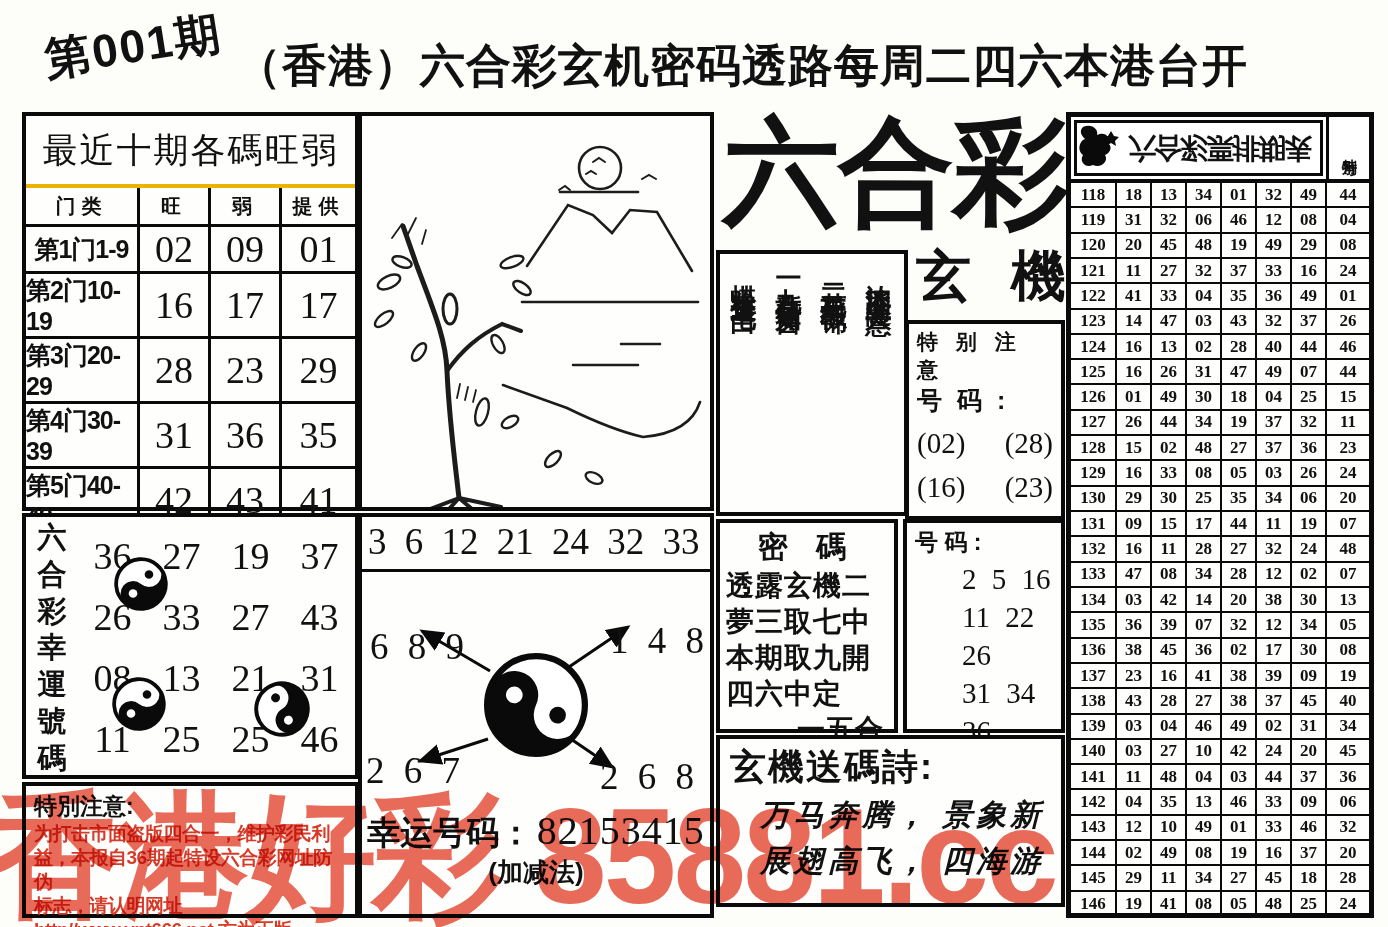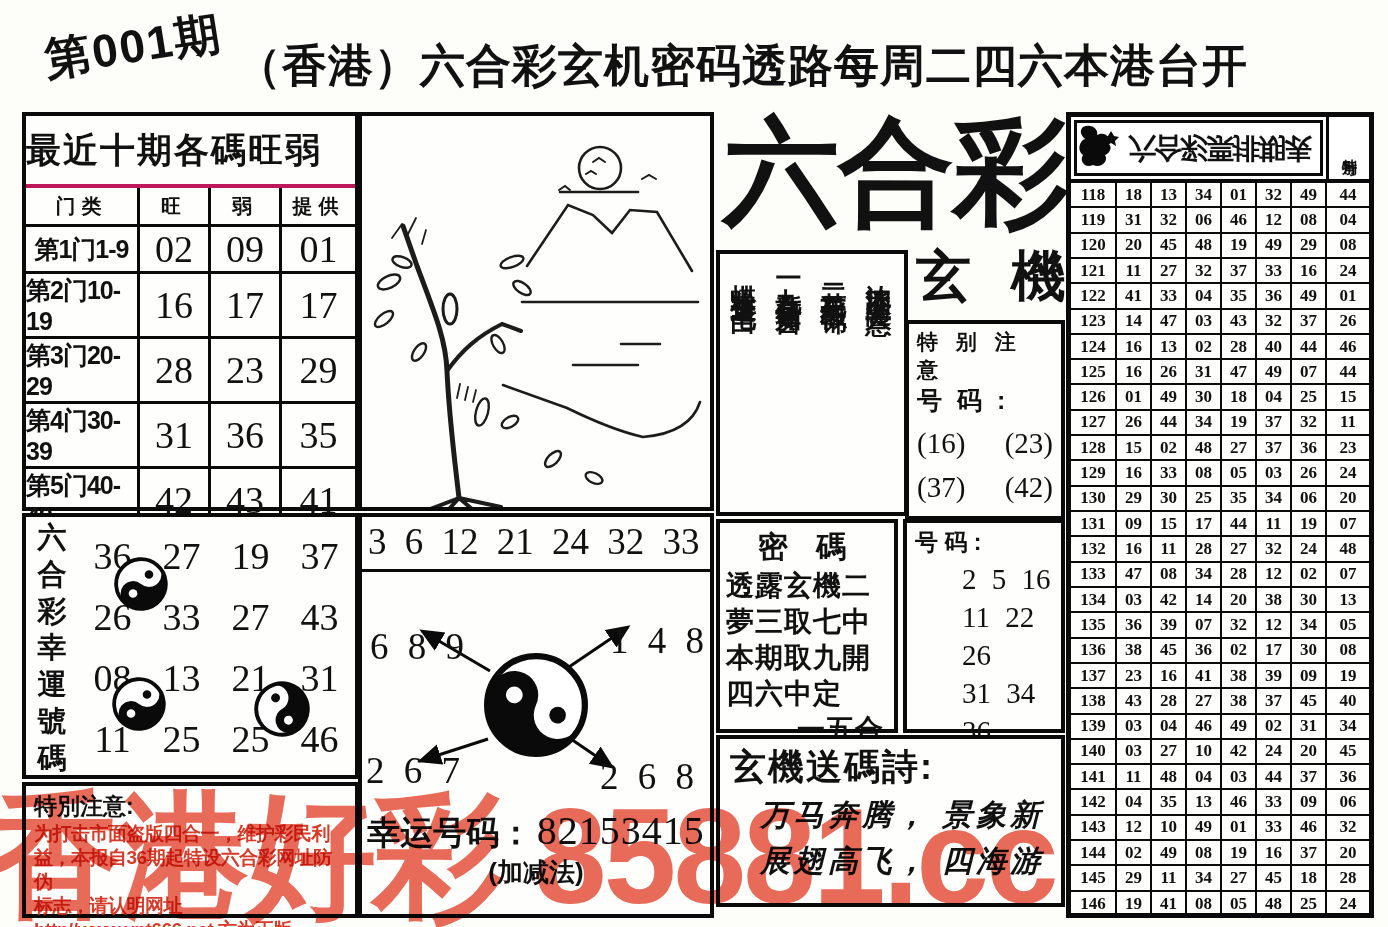--- a/index.html
+++ b/index.html
@@ -5,21 +5,21 @@
   html,body{margin:0;padding:0;background:#ffffff;}
   #page{position:relative;width:1388px;height:927px;background:#fdfdfa;overflow:hidden;
         font-family:"Liberation Sans","DejaVu Sans",sans-serif;color:#111;}
   .box{position:absolute;border:4px solid #0a0a0a;background:#fefefd;box-sizing:border-box;}
   .serif{font-family:"Liberation Serif","DejaVu Serif",serif;}
   
   #issue{position:absolute;left:44px;top:16px;font-size:46px;font-weight:900;transform:rotate(-9deg);letter-spacing:2px;}
   #headline{position:absolute;left:236px;top:36px;font-size:45px;font-weight:900;letter-spacing:1px;white-space:nowrap;}
   
   #hotcold{left:22px;top:112px;width:337px;height:399px;}
-  #hotcold .title{height:68px;line-height:68px;text-align:left;font-size:35px;font-weight:700;border-bottom:4px solid #be185d;letter-spacing:2px;}
+  #hotcold .title{height:68px;line-height:68px;text-align:center;font-size:35px;font-weight:400;border-bottom:4px solid #eab308;letter-spacing:2px;}
   #hc-head{display:grid;grid-template-columns:114px 71px 71px 1fr;height:36px;border-bottom:3px solid #0a0a0a;}
   #hc-head div{display:flex;align-items:center;justify-content:center;font-size:20px;font-weight:800;border-right:3px solid #0a0a0a;letter-spacing:6px;}
   #hc-head div:last-child{border-right:none;}
   #hc-body{height:calc(100% - 108px);display:grid;grid-template-rows:repeat(5,1fr);}
   .hc-row{display:grid;grid-template-columns:114px 71px 71px 1fr;border-bottom:3px solid #0a0a0a;}
   .hc-row:last-child{border-bottom:none;}
   .hc-cell{display:flex;align-items:center;justify-content:center;border-right:3px solid #0a0a0a;
            font-family:"Liberation Serif","DejaVu Serif",serif;font-size:38px;}
   .hc-cell:last-child{border-right:none;}
   .hc-row .hc-cell:first-child{font-family:"Liberation Sans",sans-serif;font-size:25px;font-weight:900;letter-spacing:-1px;}
@@ -292,20 +292,24 @@
       <div class="poem-col">一九新苗经如茵，</div>
       <div class="poem-col">二三花果红似锦。</div>
       <div class="poem-col">浓淡四五随人意，</div>
     </div>
 
   <div id="special" class="box">
     <div class="t1">特 别 注 意</div>
     <div class="t2">号 码 :</div>
     <div>
         <div class="pair-row">
+          <div class="pair-cell">(02)</div>
+          <div class="pair-cell">(28)</div>
+        </div>
+        <div class="pair-row">
           <div class="pair-cell">(16)</div>
           <div class="pair-cell">(23)</div>
         </div>
         <div class="pair-row">
           <div class="pair-cell">(37)</div>
           <div class="pair-cell">(42)</div>
         </div>
       </div>
   </div>
 

